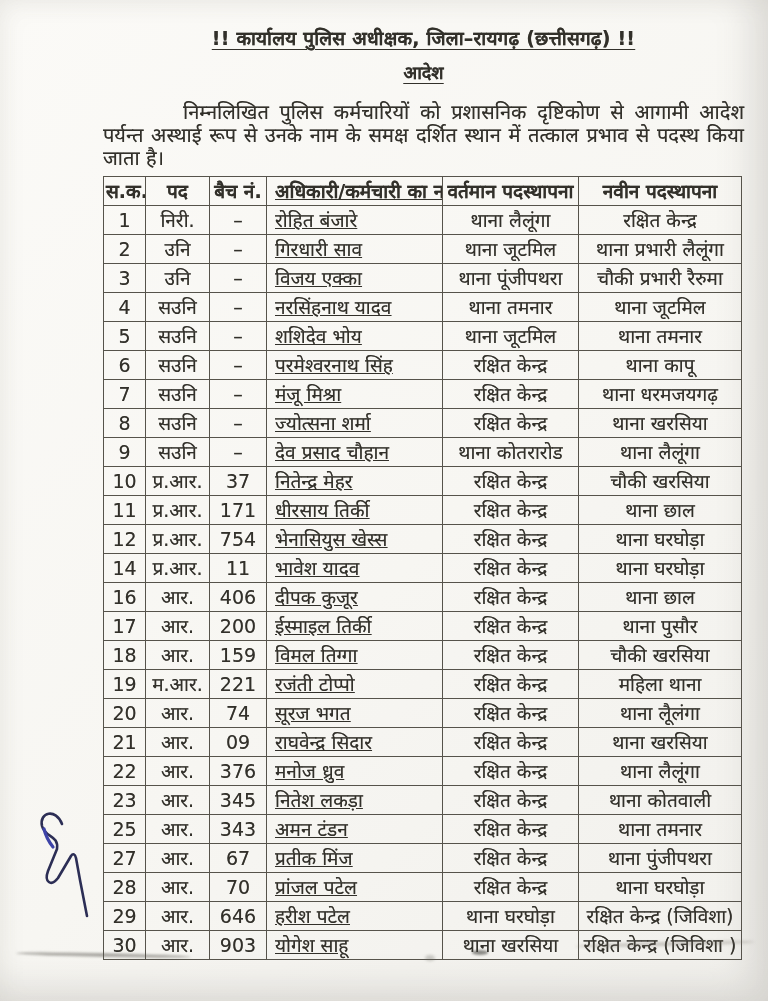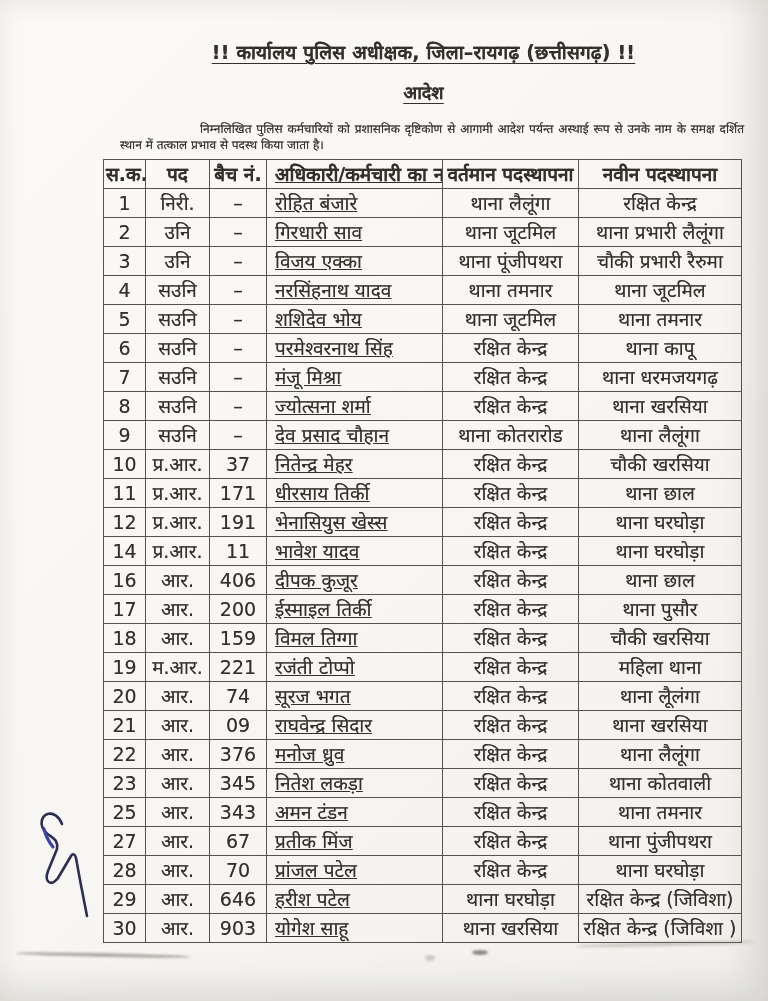--- a/index.html
+++ b/index.html
@@ -12,34 +12,34 @@
     position:relative;width:768px;height:1001px;
     background:linear-gradient(135deg,#fbfaf7 0%,#f7f6f2 55%,#f1f0ec 100%);
     box-shadow:inset -18px -14px 34px rgba(125,122,114,0.20),
                inset 6px 6px 22px rgba(125,122,114,0.07);
     color:#32302a;
   }
   .doc{
     position:absolute;left:103px;top:24px;width:641px;
   }
   .title{
-    margin:15px;text-align:center;font-size:19px;font-weight:bold;
+    margin:1px;text-align:center;font-size:19px;font-weight:bold;
     letter-spacing:0.2px;
     text-decoration:underline;text-underline-offset:4px;
     text-decoration-thickness:1.4px;
     text-shadow:0 0 0.5px rgba(40,38,32,0.55);
   }
   .subtitle{
     margin:9px 0 16px 0;text-align:center;font-size:18px;font-weight:bold;
     text-decoration:underline;text-underline-offset:4px;
     text-decoration-thickness:1.3px;
     text-shadow:0 0 0.5px rgba(40,38,32,0.55);
   }
   .intro{
-    margin:17px 0 6px 17px;font-size:12px;line-height:16px;
+    margin:17px 0 6px 0;font-size:20px;line-height:23px;
     text-indent:80px;text-align:justify;
     text-shadow:0 0 0.4px rgba(40,38,32,0.5);
   }
   table.transfer{
     border-collapse:collapse;table-layout:fixed;width:638px;
     font-size:19px;
     text-shadow:0 0 0.4px rgba(40,38,32,0.5);
   }
   table.transfer th,table.transfer td{
     border:1.2px solid #56534b;
@@ -192,21 +192,21 @@
       <td>प्र.आर.</td>
       <td>171</td>
       <td class="c-name">धीरसाय तिर्की</td>
       <td>रक्षित केन्द्र</td>
       <td>थाना छाल</td>
     </tr>
 
     <tr>
       <td>12</td>
       <td>प्र.आर.</td>
-      <td>191</td>
+      <td>754</td>
       <td class="c-name">भेनासियुस खेस्स</td>
       <td>रक्षित केन्द्र</td>
       <td>थाना घरघोड़ा</td>
     </tr>
 
 
     <tr>
       <td>14</td>
       <td>प्र.आर.</td>
       <td>11</td>

